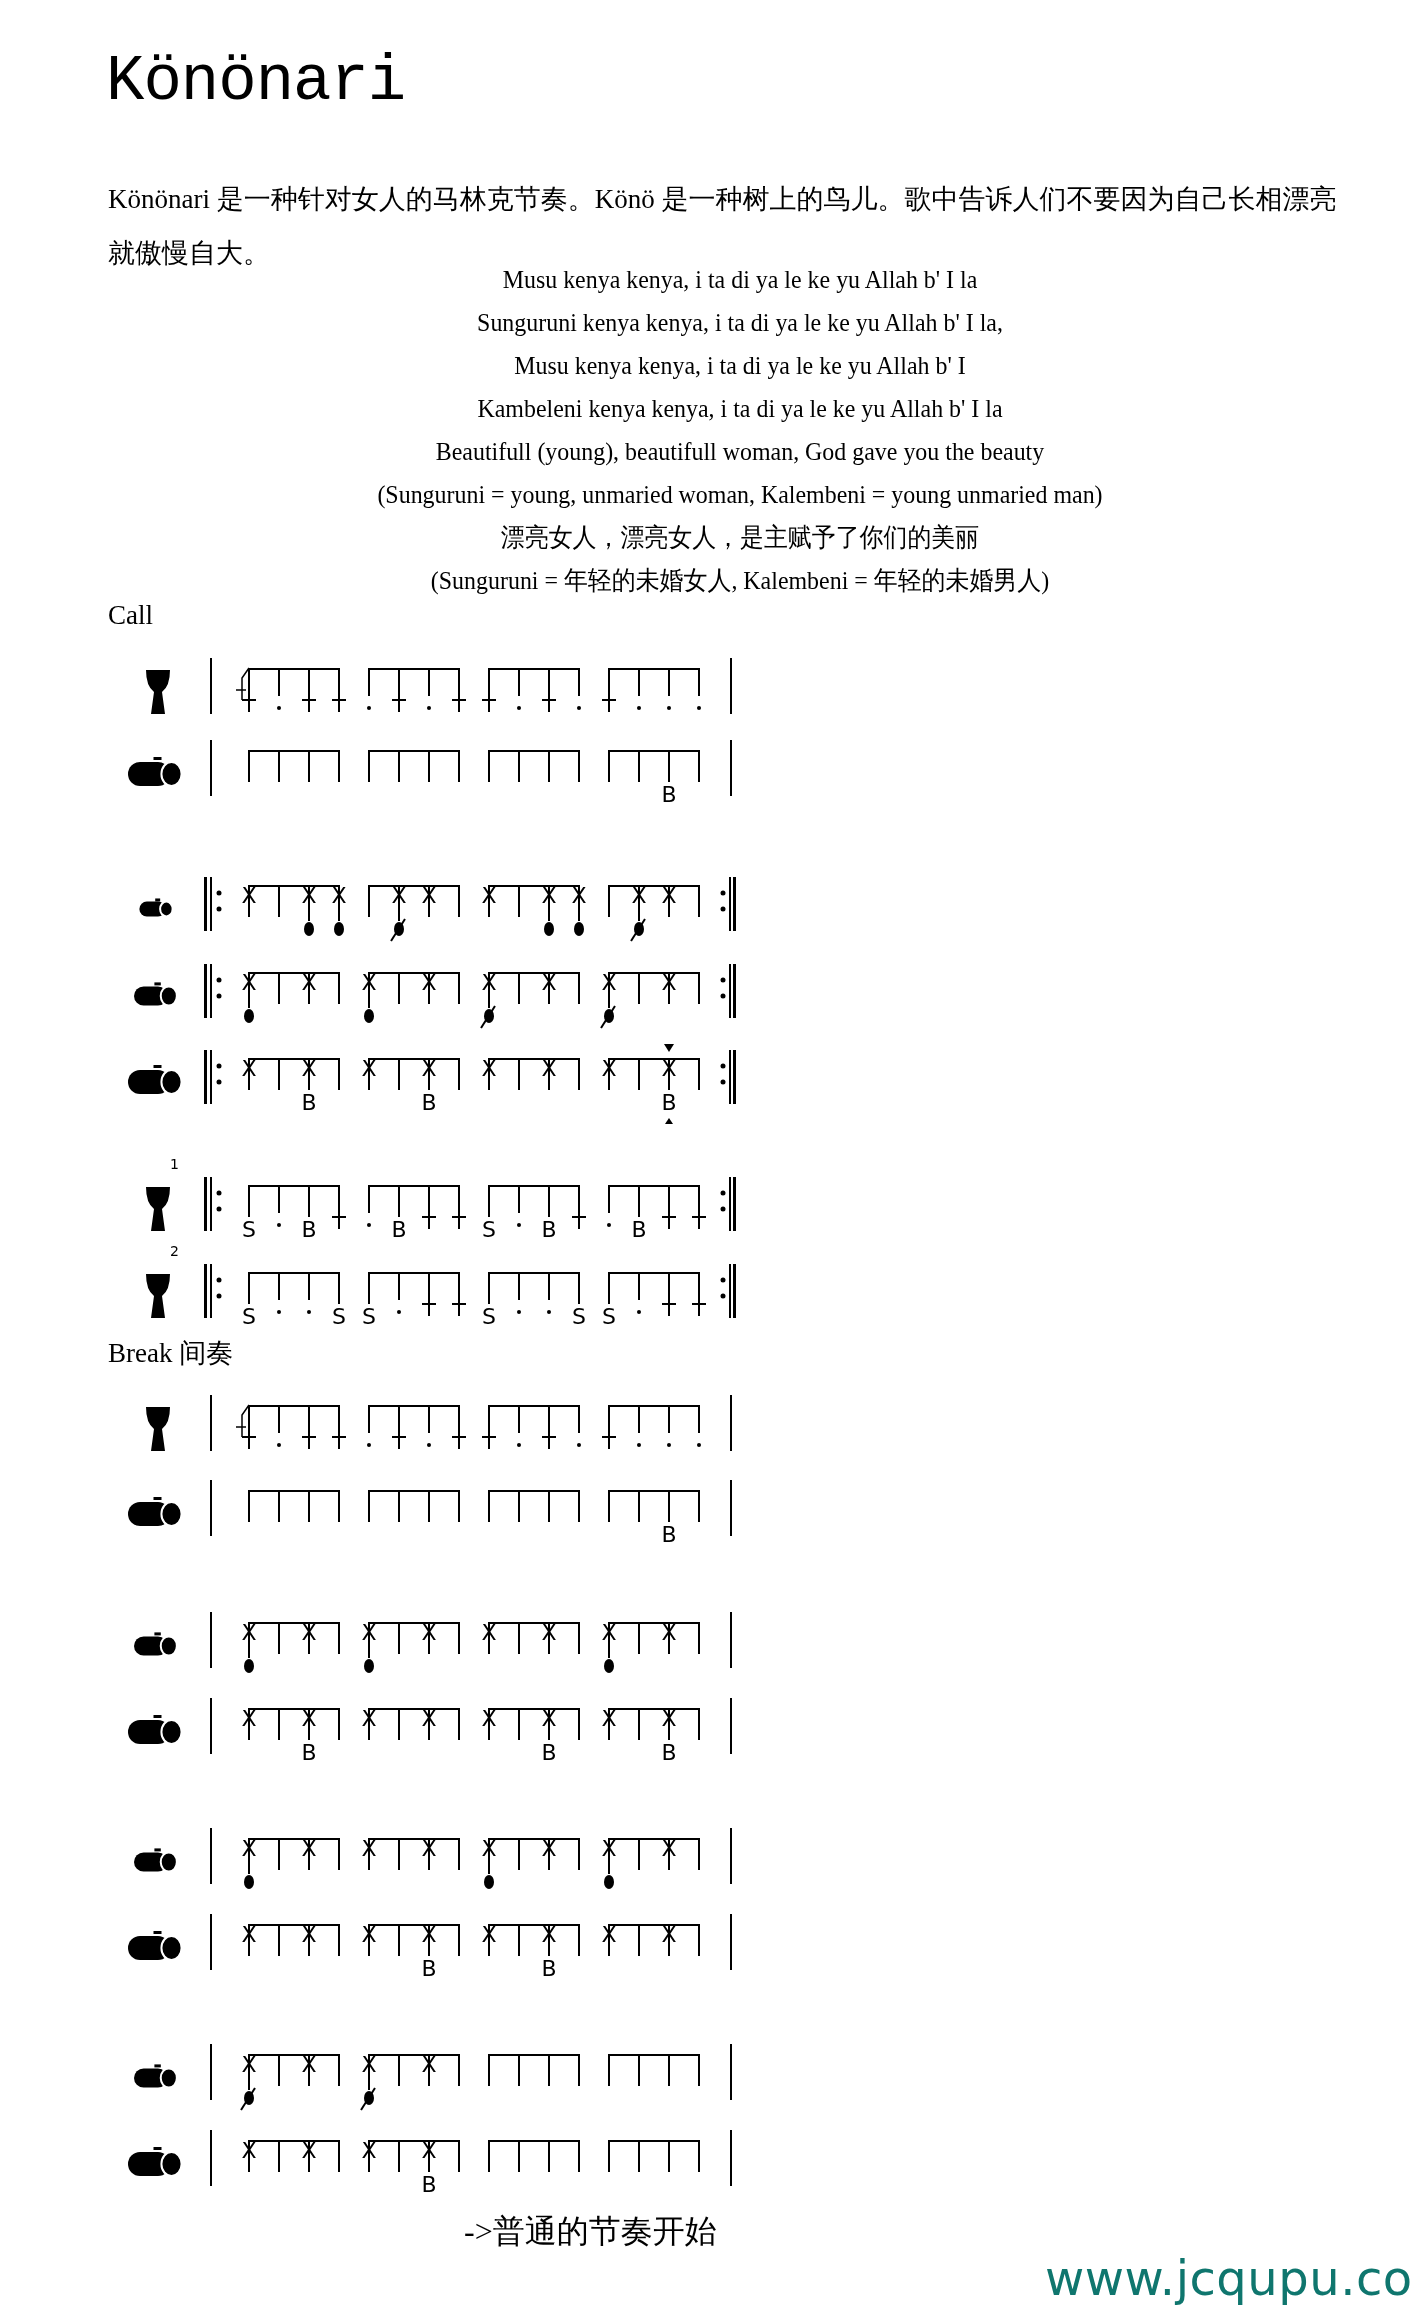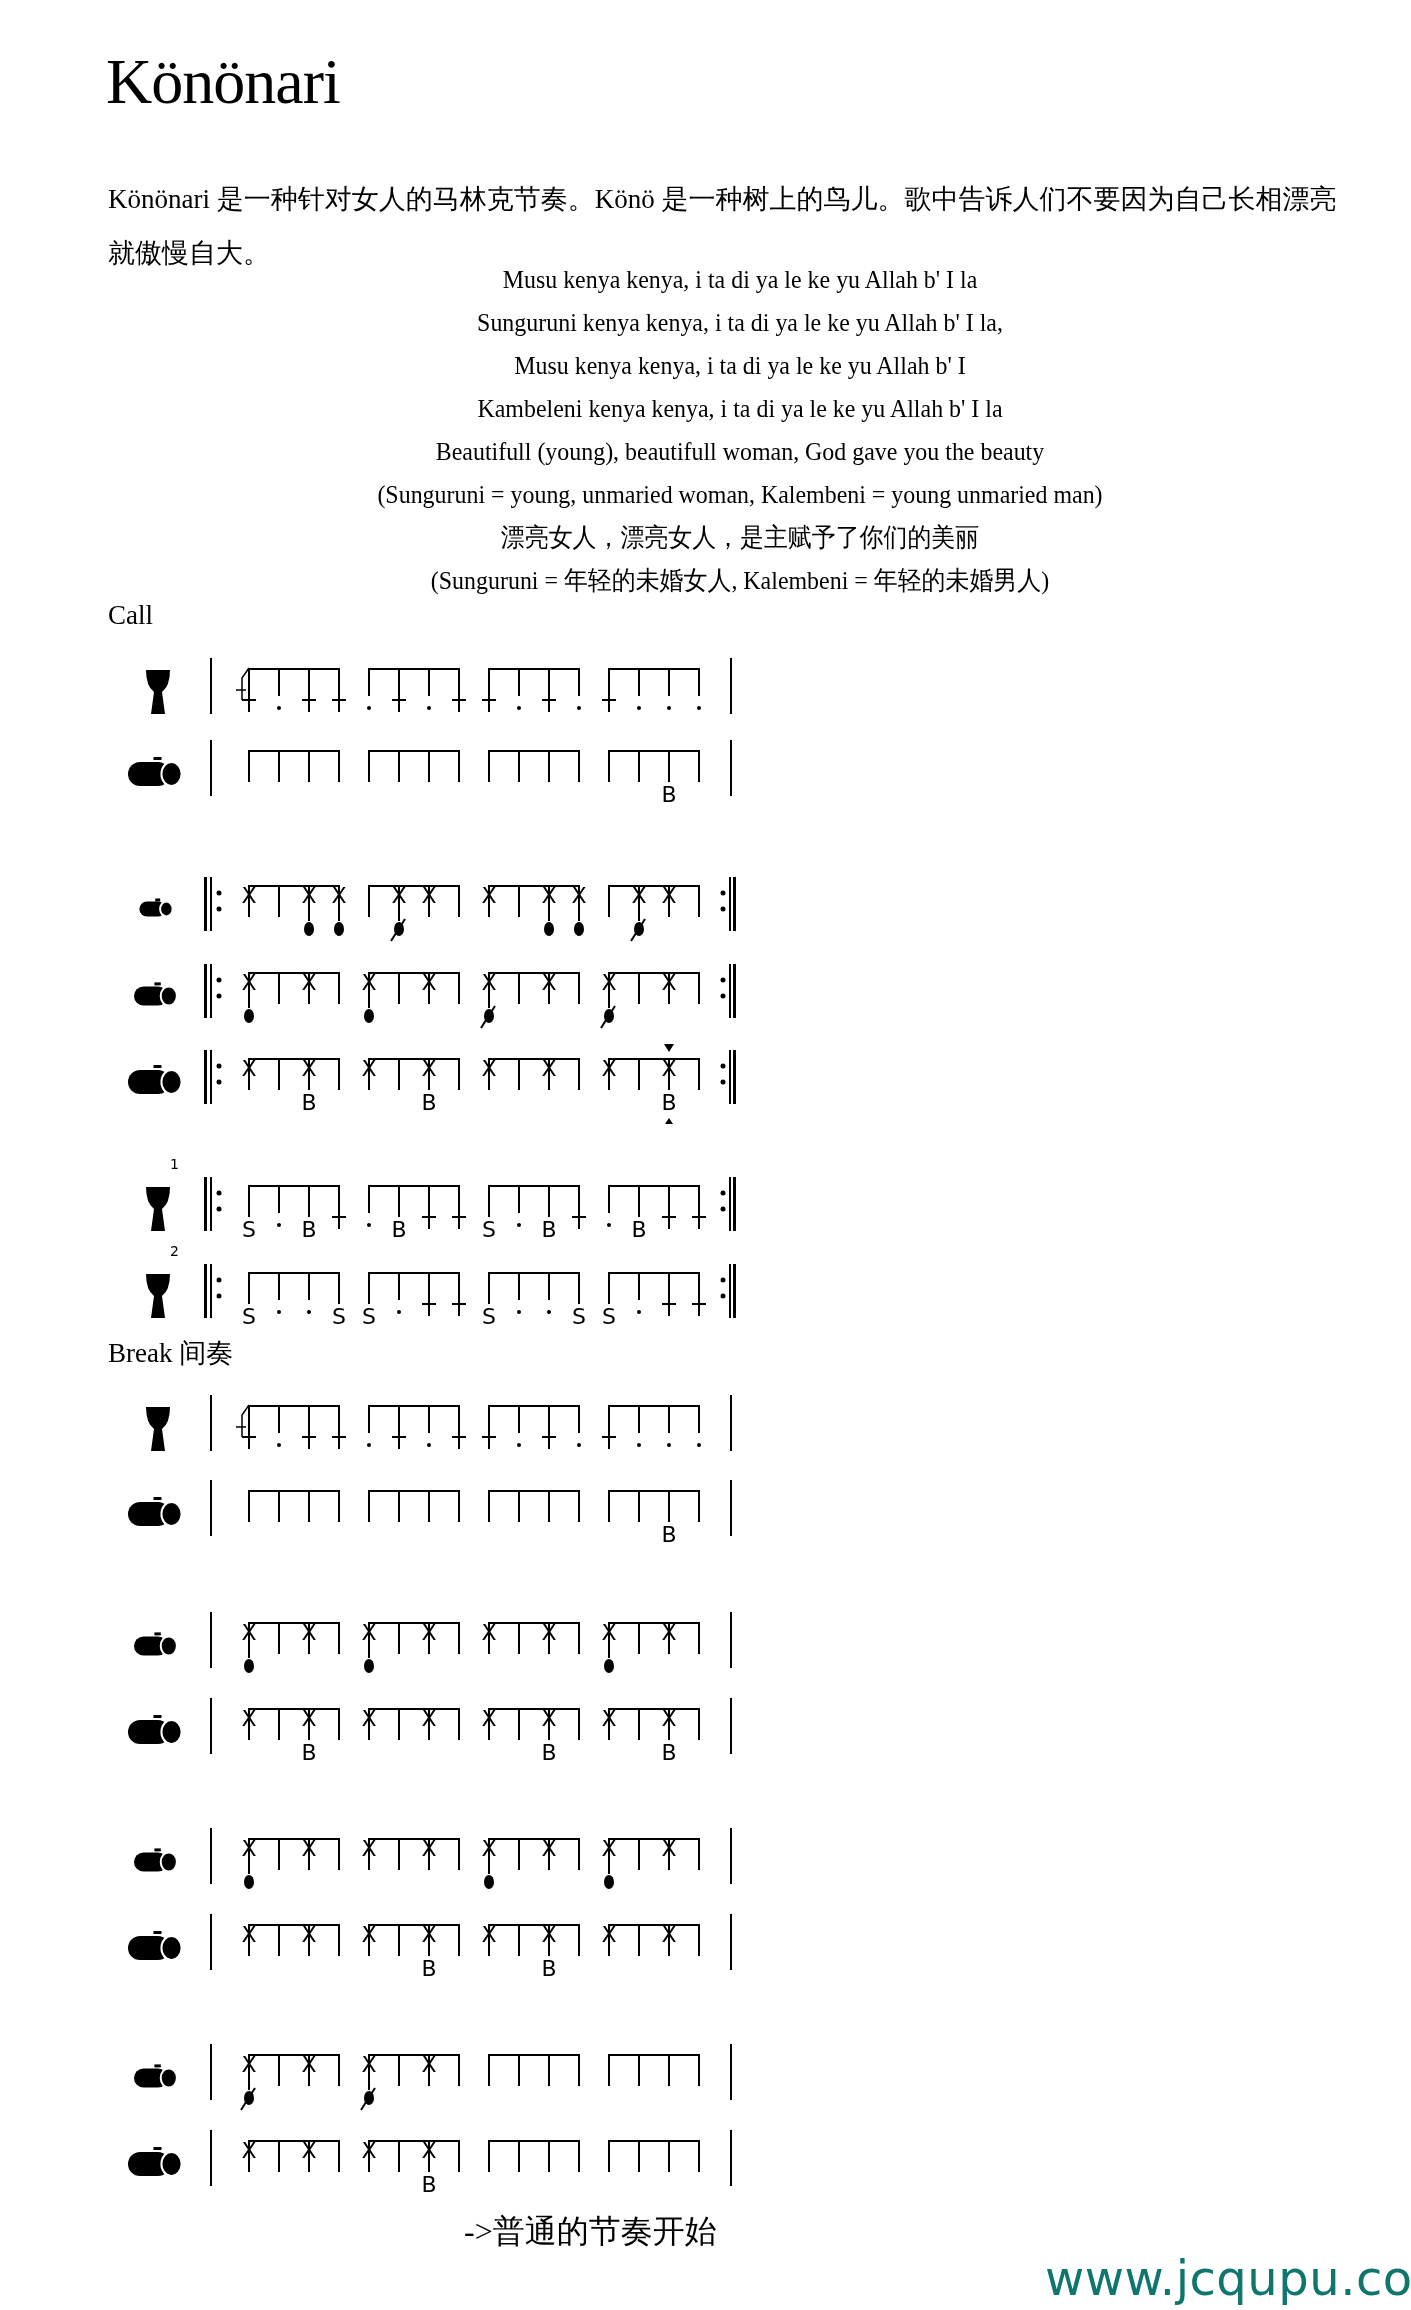--- a/index.html
+++ b/index.html
@@ -1,19 +1,19 @@
 <!DOCTYPE html>
 <html><head>
 <meta charset="utf-8">
 <style>
   html, body { margin: 0; padding: 0; background: #ffffff; }
   body { width: 1411px; height: 2310px; position: relative; overflow: hidden;
          font-family: "Liberation Serif", "DejaVu Serif", serif; color: #000; }
   .abs { position: absolute; }
-  .title { left: 106px; top: 46px; font-size: 64px; line-height: 72px; letter-spacing: -1px; }
+  .title { left: 106px; top: 46px; font-size: 64px; line-height: 72px; letter-spacing: -1px; font-family: Liberation Mono, monospace; }
   .intro { left: 108px; top: 172px; width: 1240px; font-size: 27px; line-height: 54px; }
   .lyrics { left: 0; width: 1480px; top: 258px; text-align: center; font-size: 26px; line-height: 43px; }
   .lyrics div { white-space: nowrap; transform: scaleX(0.92); }
   .section-label { left: 108px; font-size: 27px; line-height: 30px; }
   .footer-note { left: 464px; top: 2210px; font-size: 32px; }
   .watermark { left: 1045px; top: 2250px; font-family: "DejaVu Sans", sans-serif; font-size: 48px; color: #0f766e; letter-spacing: 0.5px; }
   svg.score { position: absolute; left: 0; top: 0; }
   .note-text { font-family: "DejaVu Sans", "Liberation Sans", sans-serif; font-size: 22px; }
   .num-text { font-family: "DejaVu Sans", sans-serif; font-size: 14px; }
 </style>

